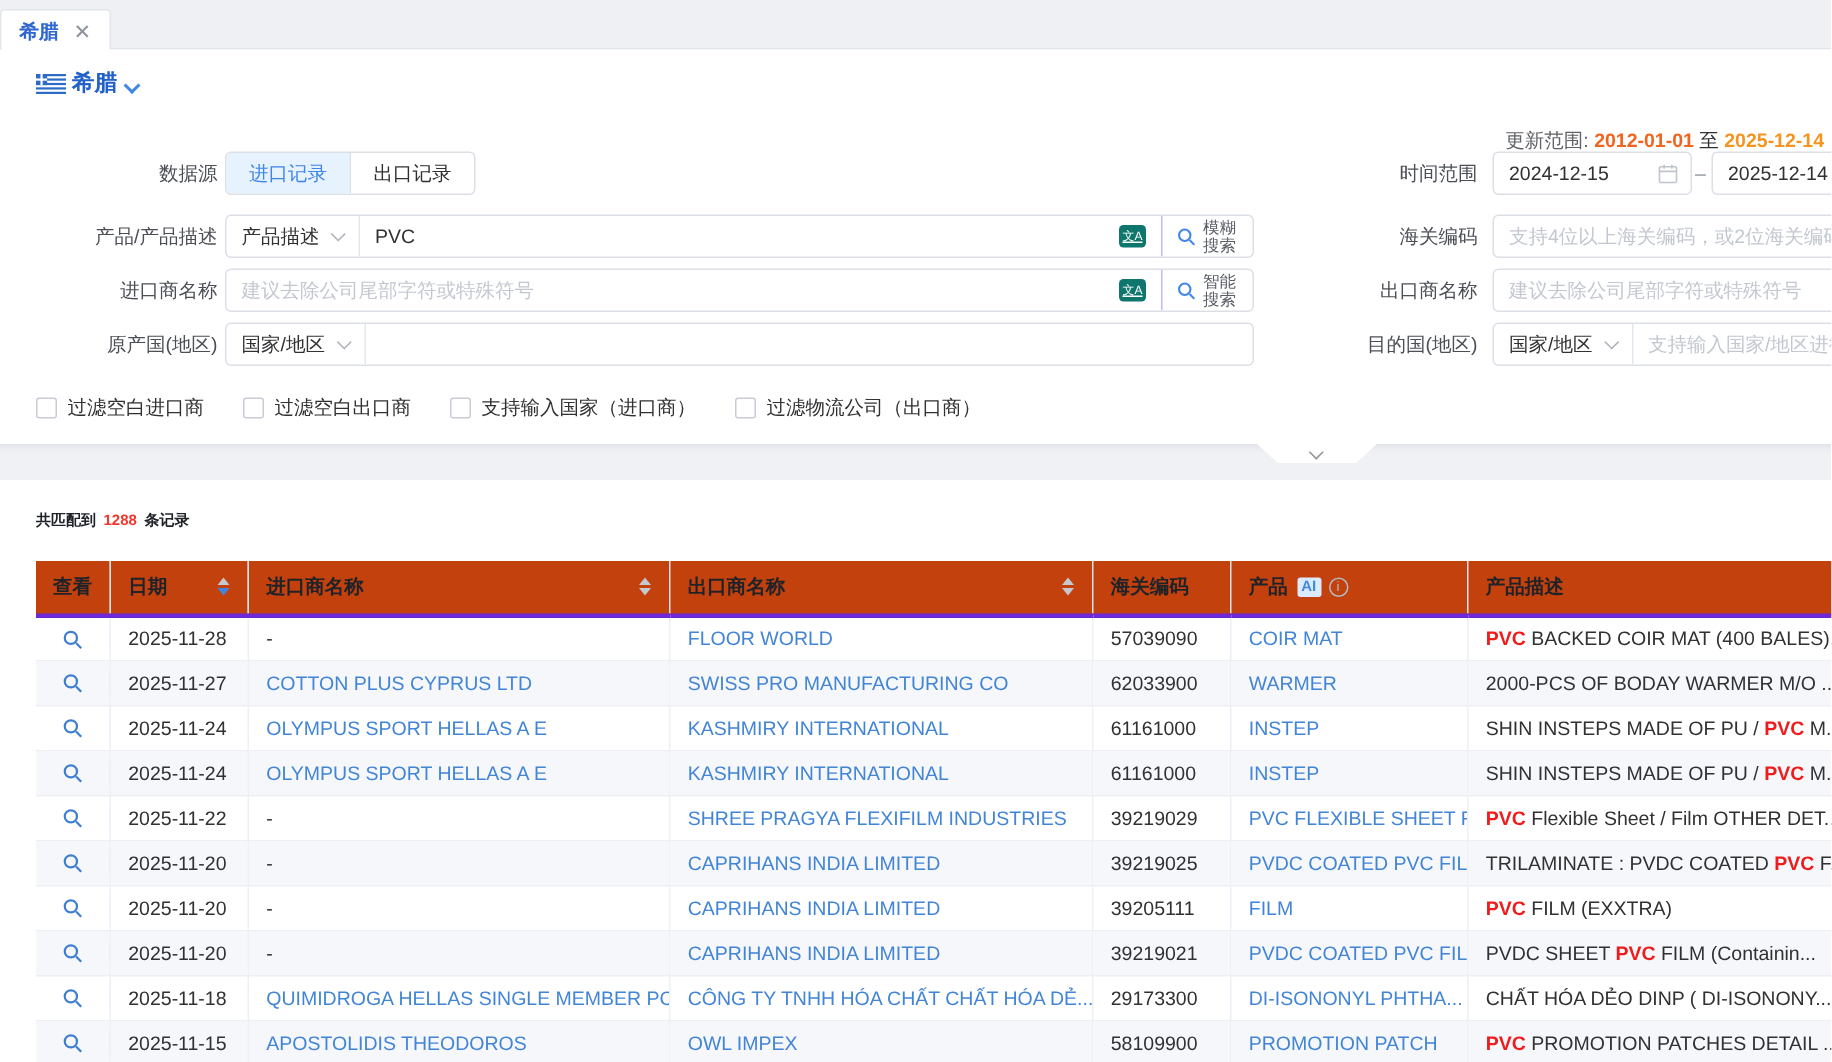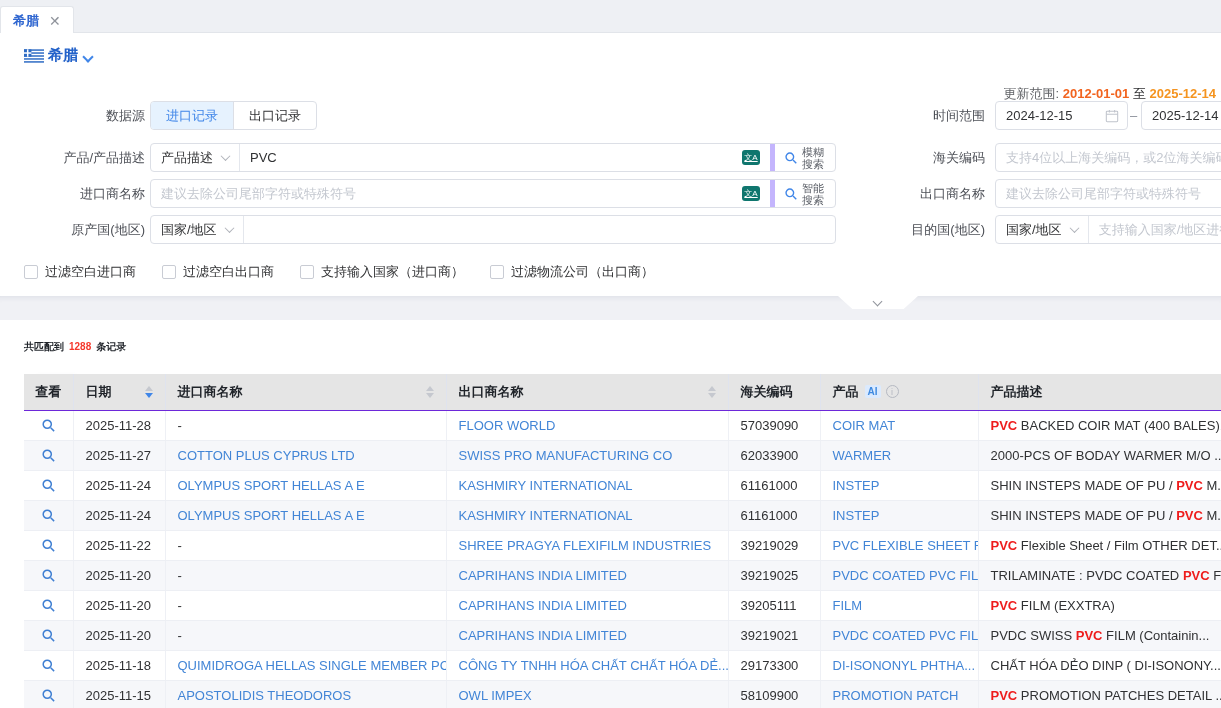--- a/index.html
+++ b/index.html
@@ -30,34 +30,34 @@
   .toggle { position:absolute; left:150px; top:101px; height:29px; border:1px solid #dcdfe6; border-radius:4px; display:flex; overflow:hidden; background:#fff; }
   .toggle .opt { padding:0 15px; display:flex; align-items:center; color:#303133; cursor:pointer; }
   .toggle .opt + .opt { border-left:1px solid #dcdfe6; }
   .toggle .opt.active { background:#e6f2fe; color:#4086e8; }
   .ctrl { position:absolute; height:29px; border:1px solid #dcdfe6; border-radius:4px; background:#fff; display:flex; align-items:center; overflow:hidden; }
   .sel { display:flex; align-items:center; gap:9px; padding:0 10px; border-right:1px solid #e4e7ed; height:100%; color:#303133; cursor:pointer; white-space:nowrap; }
   .chev { width:7px; height:7px; border-right:1.5px solid #b0b3ba; border-bottom:1.5px solid #b0b3ba; transform:rotate(45deg) translate(-1px,-1px); }
   .inp { flex:1; padding:0 10px; display:flex; align-items:center; gap:8px; height:100%; overflow:hidden; white-space:nowrap; cursor:text; }
   .ph { color:#c3c7cf; overflow:hidden; white-space:nowrap; }
   .trans { width:18px; height:15px; min-width:18px; background:#0f766e; border-radius:3px; color:#fff; font-size:8px; display:flex; align-items:center; justify-content:center; cursor:pointer;text-decoration:underline; }
-  .searchbtn { display:flex; align-items:center; gap:4px; padding:0 9px; border-left:5px solid #c4b5fd; height:100%; cursor:pointer; }
+  .searchbtn { display:flex; align-items:center; gap:4px; padding:0 9px; border-left:1px solid #c4b5fd; height:100%; cursor:pointer; }
   .search-label { width:24px; font-size:11px; line-height:12px; color:#5a5e66; word-break:break-all; }
   .dash { position:absolute; left:1130px; top:101px; line-height:29px; color:#8a8f99; }
   .cb-row { position:absolute; left:24px; top:263px; display:flex; gap:26px; align-items:center; }
   .cb-item { display:flex; align-items:center; gap:7px; cursor:pointer; }
   .cb { width:14px; height:14px; border:1px solid #c9ccd4; border-radius:2px; background:#fff; }
   .gray-band { position:absolute; left:0; right:0; top:296px; height:24px; background:#f0f1f5; box-shadow: inset 0 7px 7px -7px rgba(31,45,80,0.12); }
   .collapse-handle { position:absolute; left:838px; top:296px; width:80px; height:13px; background:#fff; clip-path:polygon(0 0,100% 0,82% 100%,18% 100%); cursor:pointer; }
   .collapse-chev { position:absolute; left:874px; top:298px; width:7px; height:7px; border-right:1.6px solid #8f939b; border-bottom:1.6px solid #8f939b; transform:rotate(45deg); }
   
   .summary { position:absolute; left:24px; top:340px; font-size:10px; font-weight:bold; color:#1f2329; }
   .summary .count { color:#f5372b; margin:0 5px; }
   table.results { position:absolute; left:24px; top:374px; width:1245px; border-collapse:collapse; table-layout:fixed; font-size:13px; }
-  th { background:#e5e5e5; height:36px; font-weight:bold; text-align:left; padding:0 12px; border-right:1px solid #dfe3ee; border-bottom:1px solid #6d28d9; color:#1f2329; white-space:nowrap; }
+  th { background:#c2410c; height:36px; font-weight:bold; text-align:left; padding:0 12px; border-right:1px solid #dfe3ee; border-bottom:3px solid #6d28d9; color:#1f2329; white-space:nowrap; }
   th:last-child { border-right:none; }
   td { height:30px; padding:0 12px; border-bottom:1px solid #edeff4; border-right:1px solid #eef0f5; white-space:nowrap; overflow:hidden; background:#fff; }
   td:last-child { border-right:none; }
   tr:nth-child(even) td { background:#f6f7fa; }
   th.c-view, td.c-view { text-align:center; padding:0; box-shadow:8px 0 8px -6px rgba(60,70,90,0.18); }
   .thflex { display:flex; align-items:center; }
   .sorters { display:inline-flex; flex-direction:column; align-items:center; margin-left:auto; cursor:pointer; padding-left:8px; }
   .cu { width:0; height:0; border:4px solid transparent; border-bottom:5px solid #c5c8cf; margin-bottom:2px; }
   .cd { width:0; height:0; border:4px solid transparent; border-top:5px solid #c5c8cf; }
   .cd.active { border-top-color:#4086e8; }
@@ -369,21 +369,21 @@
         <tr>
           <td class="c-view"><svg width="15" height="15" viewBox="0 0 24 24" fill="none" stroke="#3f7fd2" stroke-width="2.4">
               <circle cx="10" cy="10" r="6.5"></circle>
               <line x1="15.5" y1="15.5" x2="21" y2="21"></line>
             </svg></td>
           <td class="c-date">2025-11-20</td>
           <td class="c-imp">-</td>
           <td class="c-exp link">CAPRIHANS INDIA LIMITED</td>
           <td class="c-hs">39219021</td>
           <td class="c-prod link">PVDC COATED PVC FIL...</td>
-          <td class="c-desc"><span>PVDC SWISS </span><span class="hl">PVC</span><span> FILM (Containin...</span></td>
+          <td class="c-desc"><span>PVDC SHEET </span><span class="hl">PVC</span><span> FILM (Containin...</span></td>
         </tr>
         <tr>
           <td class="c-view"><svg width="15" height="15" viewBox="0 0 24 24" fill="none" stroke="#3f7fd2" stroke-width="2.4">
               <circle cx="10" cy="10" r="6.5"></circle>
               <line x1="15.5" y1="15.5" x2="21" y2="21"></line>
             </svg></td>
           <td class="c-date">2025-11-18</td>
           <td class="c-imp link">QUIMIDROGA HELLAS SINGLE MEMBER PC</td>
           <td class="c-exp link">CÔNG TY TNHH HÓA CHẤT CHẤT HÓA DẺ...</td>
           <td class="c-hs">29173300</td>

